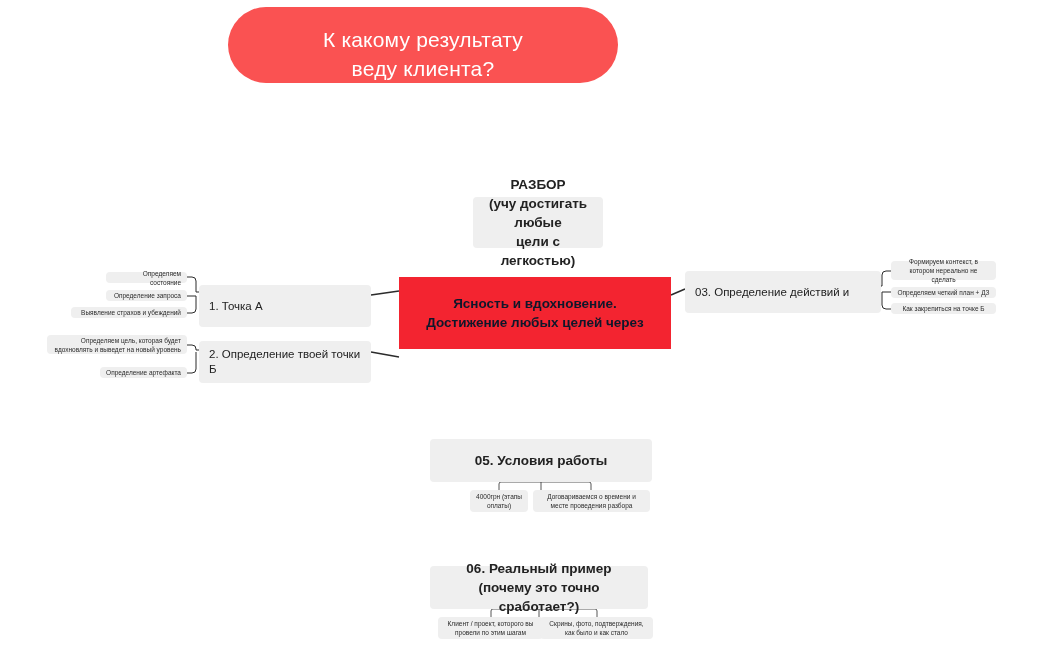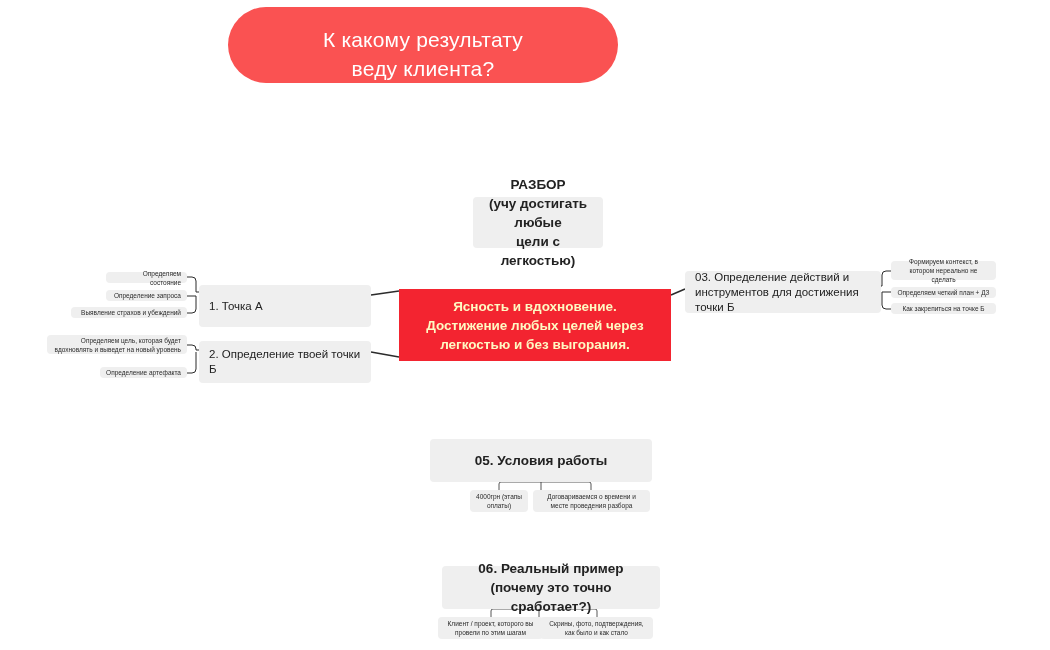--- a/index.html
+++ b/index.html
@@ -25,24 +25,24 @@
     display:flex;align-items:flex-end;justify-content:center;
     text-align:center;
     font-size:21px;
     line-height:29px;
     letter-spacing:.2px;
   }
 
   
   .center-box{
     position:absolute;
-    left:399px;top:289px;
+    left:399px;top:277px;
     width:272px;height:72px;
     background:#f32430;
-    color:#fef9c3;
+    color:#0f172a;
     display:flex;align-items:center;justify-content:center;
     text-align:center;
     font-size:13.5px;
     font-weight:bold;
     line-height:19px;
   }
 
   
   .node{
     position:absolute;
@@ -94,21 +94,21 @@
   #lf-c1{left:891px;top:261px;width:105px;height:19px;}
   #lf-c2{left:891px;top:287px;width:105px;height:11px;}
   #lf-c3{left:891px;top:303px;width:105px;height:11px;}
 
   
   #node-05{left:430px;top:439px;width:222px;height:43px;}
   #lf-d1{left:470px;top:490px;width:58px;height:22px;}
   #lf-d2{left:533px;top:490px;width:117px;height:22px;}
 
   
-  #node-06{left:430px;top:566px;width:218px;height:43px;margin-left:12px;}
+  #node-06{left:430px;top:566px;width:218px;height:43px;}
   #lf-e1{left:438px;top:617px;width:105px;height:22px;}
   #lf-e2{left:540px;top:617px;width:113px;height:22px;}
 
   .ln{stroke:#2b2b2b;fill:none;}
   .ln-thick{stroke-width:1.6;}
   .ln-thin{stroke-width:.8;}
   .ln-mid{stroke-width:1;}
 </style>
 </head>
 <body>
@@ -154,21 +154,20 @@
       <div>РАЗБОР</div>
       <div>(учу достигать любые</div>
       <div>цели с легкостью)</div>
     </div>
   </div>
 
   <div class="center-box">
     <div>
       <div>Ясность и вдохновение.</div>
       <div>Достижение любых целей через</div>
-      <div>легкостью и без выгорания.</div>
     </div>
   </div>
 
   <div class="node node-main" id="node-a">
     <span>1. Точка А</span>
   </div>
   <div class="node node-leaf right-align" id="lf-a1">
     <span>Определяем состояние</span>
   </div>
   <div class="node node-leaf right-align" id="lf-a2">
@@ -184,21 +183,20 @@
   <div class="node node-leaf right-align" id="lf-b1">
     <span>Определяем цель, которая будет вдохновлять и выведет на новый уровень</span>
   </div>
   <div class="node node-leaf right-align" id="lf-b2">
     <span>Определение артефакта</span>
   </div>
 
   <div class="node node-main" id="node-03">
     <div>
       <div>03. Определение действий и</div>
-      <div>инструментов для достижения точки Б</div>
     </div>
   </div>
   <div class="node node-leaf" id="lf-c1">
     <span>Формируем контекст, в котором нереально не сделать</span>
   </div>
   <div class="node node-leaf" id="lf-c2">
     <span>Определяем четкий план + ДЗ</span>
   </div>
   <div class="node node-leaf" id="lf-c3">
     <span>Как закрепиться на точке Б</span>

